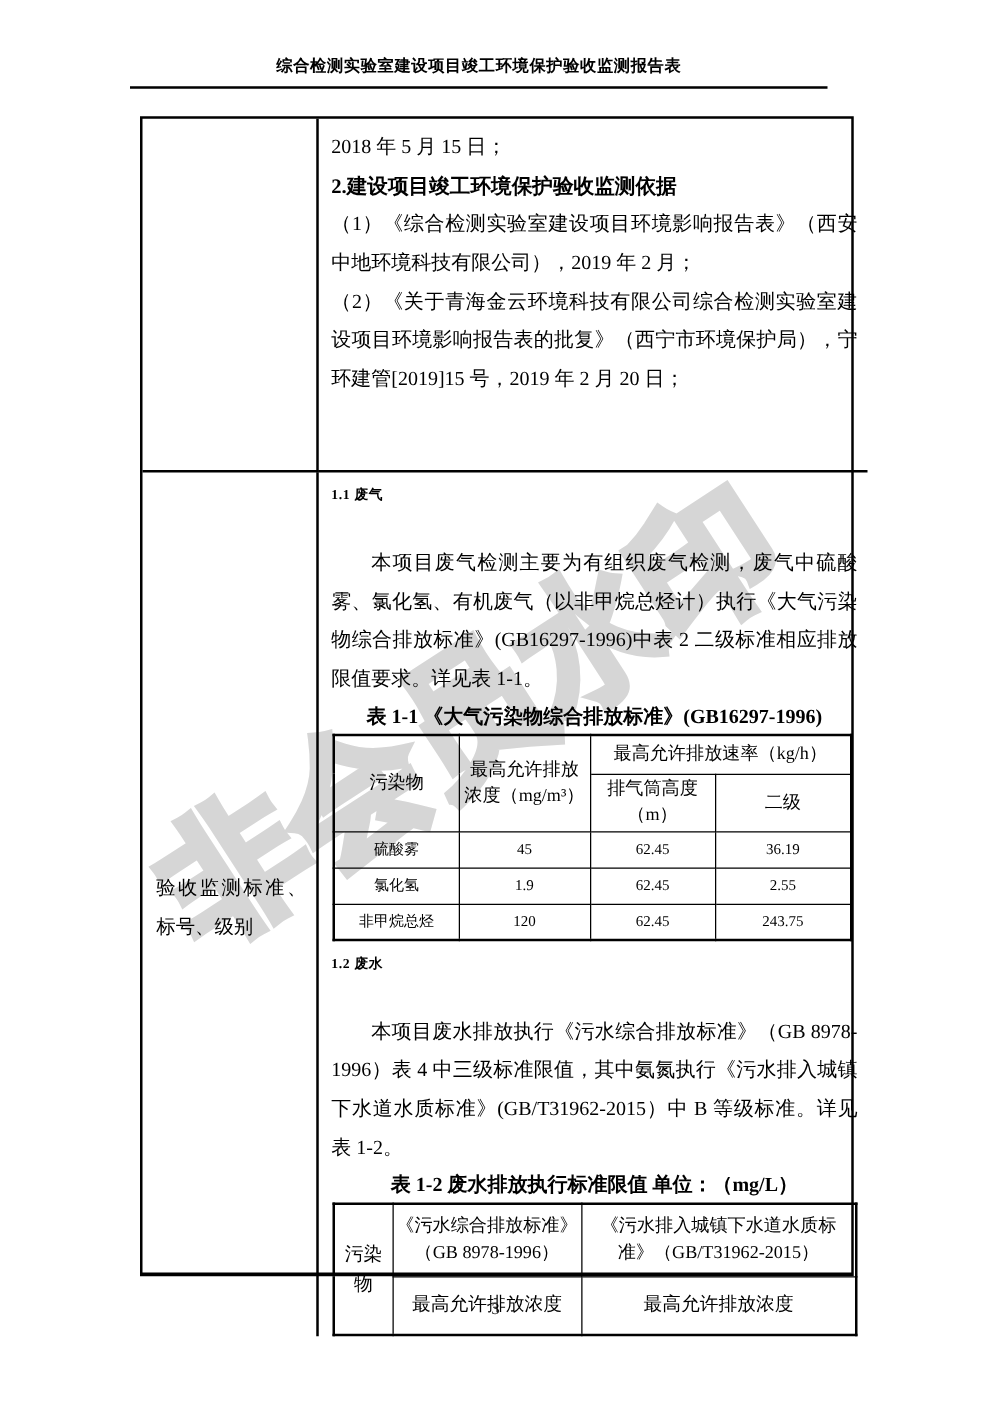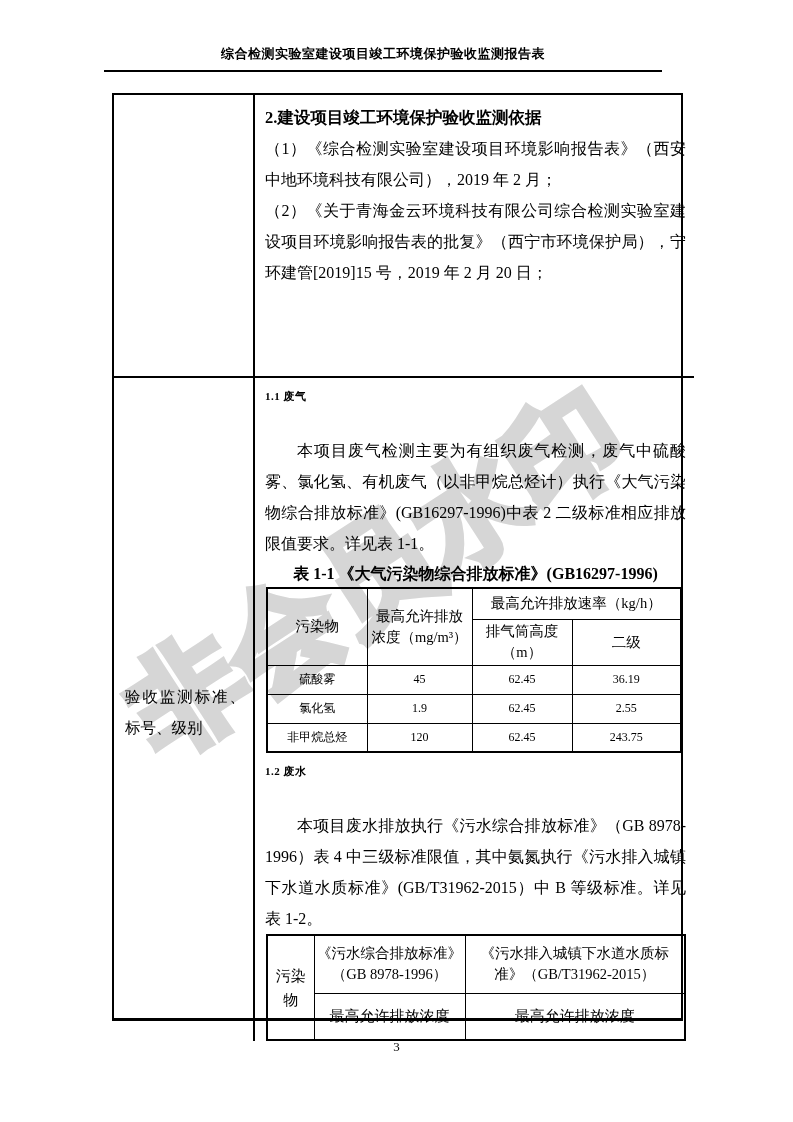--- a/index.html
+++ b/index.html
@@ -114,20 +114,21 @@
 
     <div class="doc-header">
       <span class="title">综合检测实验室建设项目竣工环境保护验收监测报告表</span>
     </div>
 
     <div class="outer-table">
 
       <div class="cell cell-tl"></div>
 
       <div class="cell cell-tr">
+        <p class="para">2018 年 5 月 15 日；</p>
         <p class="para bold-heading">2.建设项目竣工环境保护验收监测依据</p>
         <p class="para">（1）《综合检测实验室建设项目环境影响报告表》（西安中地环境科技有限公司），2019 年 2 月；</p>
         <p class="para">（2）《关于青海金云环境科技有限公司综合检测实验室建设项目环境影响报告表的批复》（西宁市环境保护局），宁环建管[2019]15 号，2019 年 2 月 20 日；</p>
       </div>
 
       <div class="cell cell-bl">
         <span>验收监测标准、标号、级别</span>
       </div>
 
       <div class="cell cell-br">
@@ -171,20 +172,21 @@
               <td>120</td>
               <td>62.45</td>
               <td>243.75</td>
             </tr>
           </tbody>
         </table>
 
         <p class="sec-heading" style="margin-top:4px">1.2  废水</p>
         <p class="para indent">本项目废水排放执行《污水综合排放标准》（GB 8978-1996）表 4 中三级标准限值，其中氨氮执行《污水排入城镇下水道水质标准》(GB/T31962-2015）中 B 等级标准。详见表 1-2。</p>
 
+        <p class="tbl-title">表 1-2  废水排放执行标准限值  单位：（mg/L）</p>
 
         <table class="inner-table t12">
           <colgroup>
               <col style="width:47px">
               <col style="width:151px">
               <col style="width:220px">
             </colgroup>
           <tbody>
             <tr class="h-row">
               <td rowspan="2" class="pollutant-cell">污染物</td>

